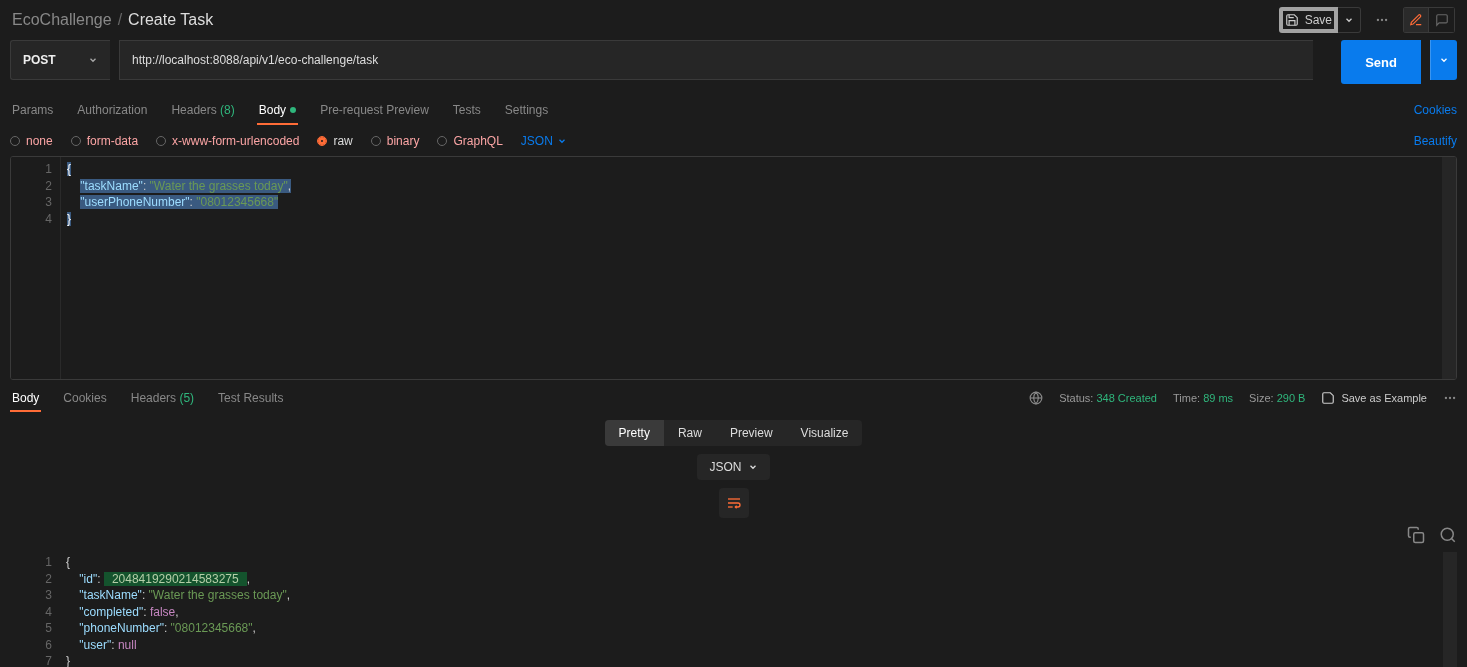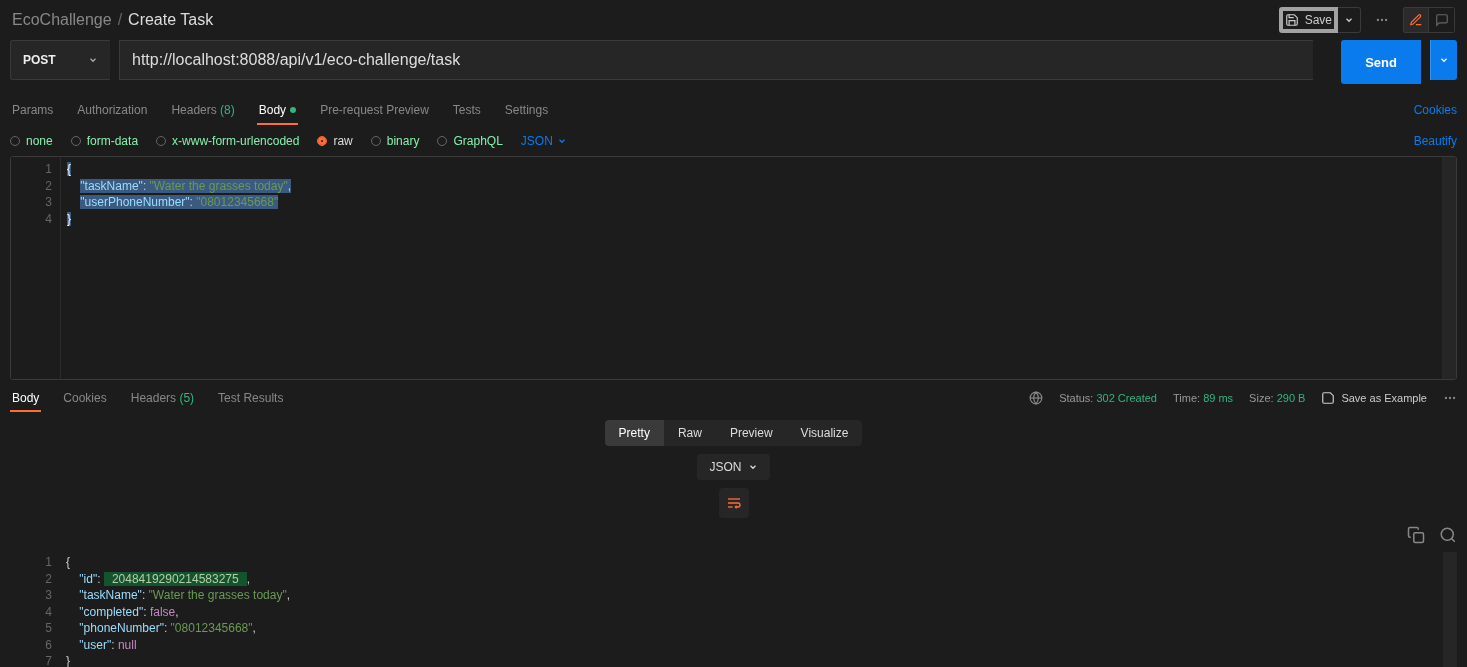--- a/index.html
+++ b/index.html
@@ -14,34 +14,34 @@
 .save-chev { border: 1px solid #3a3a3a; border-left: none; border-radius: 0 3px 3px 0; padding: 4px 6px; height: 26px; display:flex; align-items:center; }
 .icon-btn { width: 26px; height: 26px; border: 1px solid #3a3a3a; border-radius: 3px; display:flex; align-items:center; justify-content:center; color:#888; cursor:pointer; }
 .icon-btn.active-orange { background: #2a2a2a; }
 .icon-btn.active-orange svg path { stroke: #ff6c37; }
 .group { display:flex; border-radius: 3px; overflow:hidden; }
 .group .icon-btn { border-radius: 0; border-left:0;}
 .group .icon-btn:first-child { border-left:1px solid #3a3a3a; }
 
 .url-row { display:flex; padding: 0 10px 10px 10px; gap: 9px; align-items:stretch; }
 .method-select { display:flex; align-items:center; justify-content:space-between; width: 100px; padding: 0 12px; background:#262626; color:#eee; border:1px solid #3a3a3a; border-right:none; border-radius:3px 0 0 3px; font-size:12px; font-weight:600; cursor:pointer; height:40px; }
-.url-input { flex:1; background:#262626; border:1px solid #3a3a3a; border-right:none; border-radius:0; padding:0 12px; color:#ddd; font-size:16px; height:40px; display:flex; align-items:center; }
+.url-input { flex:1; background:#262626; border:1px solid #3a3a3a; border-right:none; border-radius:0; padding:0 12px; color:#ddd; font-size:12px; height:40px; display:flex; align-items:center; }
 .send-btn { background:#097bed; color:#fff; font-weight:600; padding:0 24px; border-radius:3px 0 0 3px; height:44px; display:flex; align-items:center; font-size:13px; cursor:pointer; }
 .send-chev { background:#097bed; color:#fff; height:40px; padding:0 8px; display:flex; align-items:center; border-radius:0 3px 3px 0; border-left:1px solid rgba(255,255,255,0.2); cursor:pointer; }
 
 .req-tabs { display:flex; align-items:center; padding: 0 10px; gap: 20px; font-size:12px; border-bottom:1px solid transparent; height:32px; }
 .req-tab { color:#888; cursor:pointer; padding: 6px 2px; position:relative; }
 .req-tab.active { color:#fff; }
 .req-tab.active::after { content:""; position:absolute; left:0; right:0; bottom:-2px; height:2px; background:#ff6c37; }
 .badge-count { color:#2fb67c; }
 .dot-green { display:inline-block; width:6px; height:6px; border-radius:50%; background:#2fb67c; margin-left:4px; vertical-align:middle; }
 .cookies-link { margin-left:auto; color:#097bed; cursor:pointer; }
 
 .body-opts { display:flex; align-items:center; gap:18px; padding:8px 10px; font-size:12px; }
-.radio { display:flex; align-items:center; gap:6px; color:#86efac; cursor:pointer; }
+.radio { display:flex; align-items:center; gap:6px; color:#fca5a5; cursor:pointer; }
 .radio .r { width:10px; height:10px; border-radius:50%; border:1px solid #666; display:inline-block; }
 .radio.sel { color:#ddd; }
 .radio.sel .r { border-color:#ff6c37; box-shadow: inset 0 0 0 3px #ff6c37; }
 .json-select { color:#097bed; cursor:pointer; display:flex; align-items:center; gap:4px; }
 .beautify { margin-left:auto; color:#097bed; cursor:pointer; }
 
 .editor { position:relative; margin:0 10px; border:1px solid #3a3a3a; border-radius:3px; background:#1c1c1c; font-family: Menlo, Consolas, monospace; font-size:12px; height:224px; overflow:hidden; }
 .editor .gutter { position:absolute; left:0; top:0; bottom:0; width:50px; background:#1c1c1c; text-align:right; color:#666; padding:4px 8px 0 0; line-height:16.5px; user-select:none; border-right: 1px solid #2a2a2a; }
 .editor .code { position:absolute; left:50px; right:14px; top:0; bottom:0; padding:4px 6px 0 6px; line-height:16.5px; white-space:pre; }
 .hl-sel { background:#3a5a80; color:#fff; padding:0; }
@@ -216,21 +216,21 @@
   <div class="resp-tab">
     <span>Headers</span> <span class="badge-count">(5)</span>
   </div>
   <div class="resp-tab">Test Results</div>
   <div class="resp-meta">
     <svg width="14" height="14" viewBox="0 0 24 24" fill="none" stroke="#888" stroke-width="2">
         <circle cx="12" cy="12" r="10"></circle>
         <line x1="2" y1="12" x2="22" y2="12"></line>
         <path d="M12 2a15.3 15.3 0 0 1 4 10 15.3 15.3 0 0 1-4 10 15.3 15.3 0 0 1-4-10 15.3 15.3 0 0 1 4-10z"></path>
       </svg>
-    <span><span>Status:</span> <span class="val">302 Created</span></span>
+    <span><span>Status:</span> <span class="val">348 Created</span></span>
     <span><span>Time:</span> <span class="val">89 ms</span></span>
     <span><span>Size:</span> <span class="val">290 B</span></span>
     <div class="save-example">
       <svg width="14" height="14" viewBox="0 0 24 24" fill="none" stroke="#ccc" stroke-width="2">
           <path d="M19 21H5a2 2 0 0 1-2-2V5a2 2 0 0 1 2-2h11l5 5v11a2 2 0 0 1-2 2z"></path>
         </svg>
       <span>Save as Example</span>
     </div>
     <svg width="14" height="14" viewBox="0 0 24 24" fill="#888">
         <circle cx="5" cy="12" r="2"></circle>

